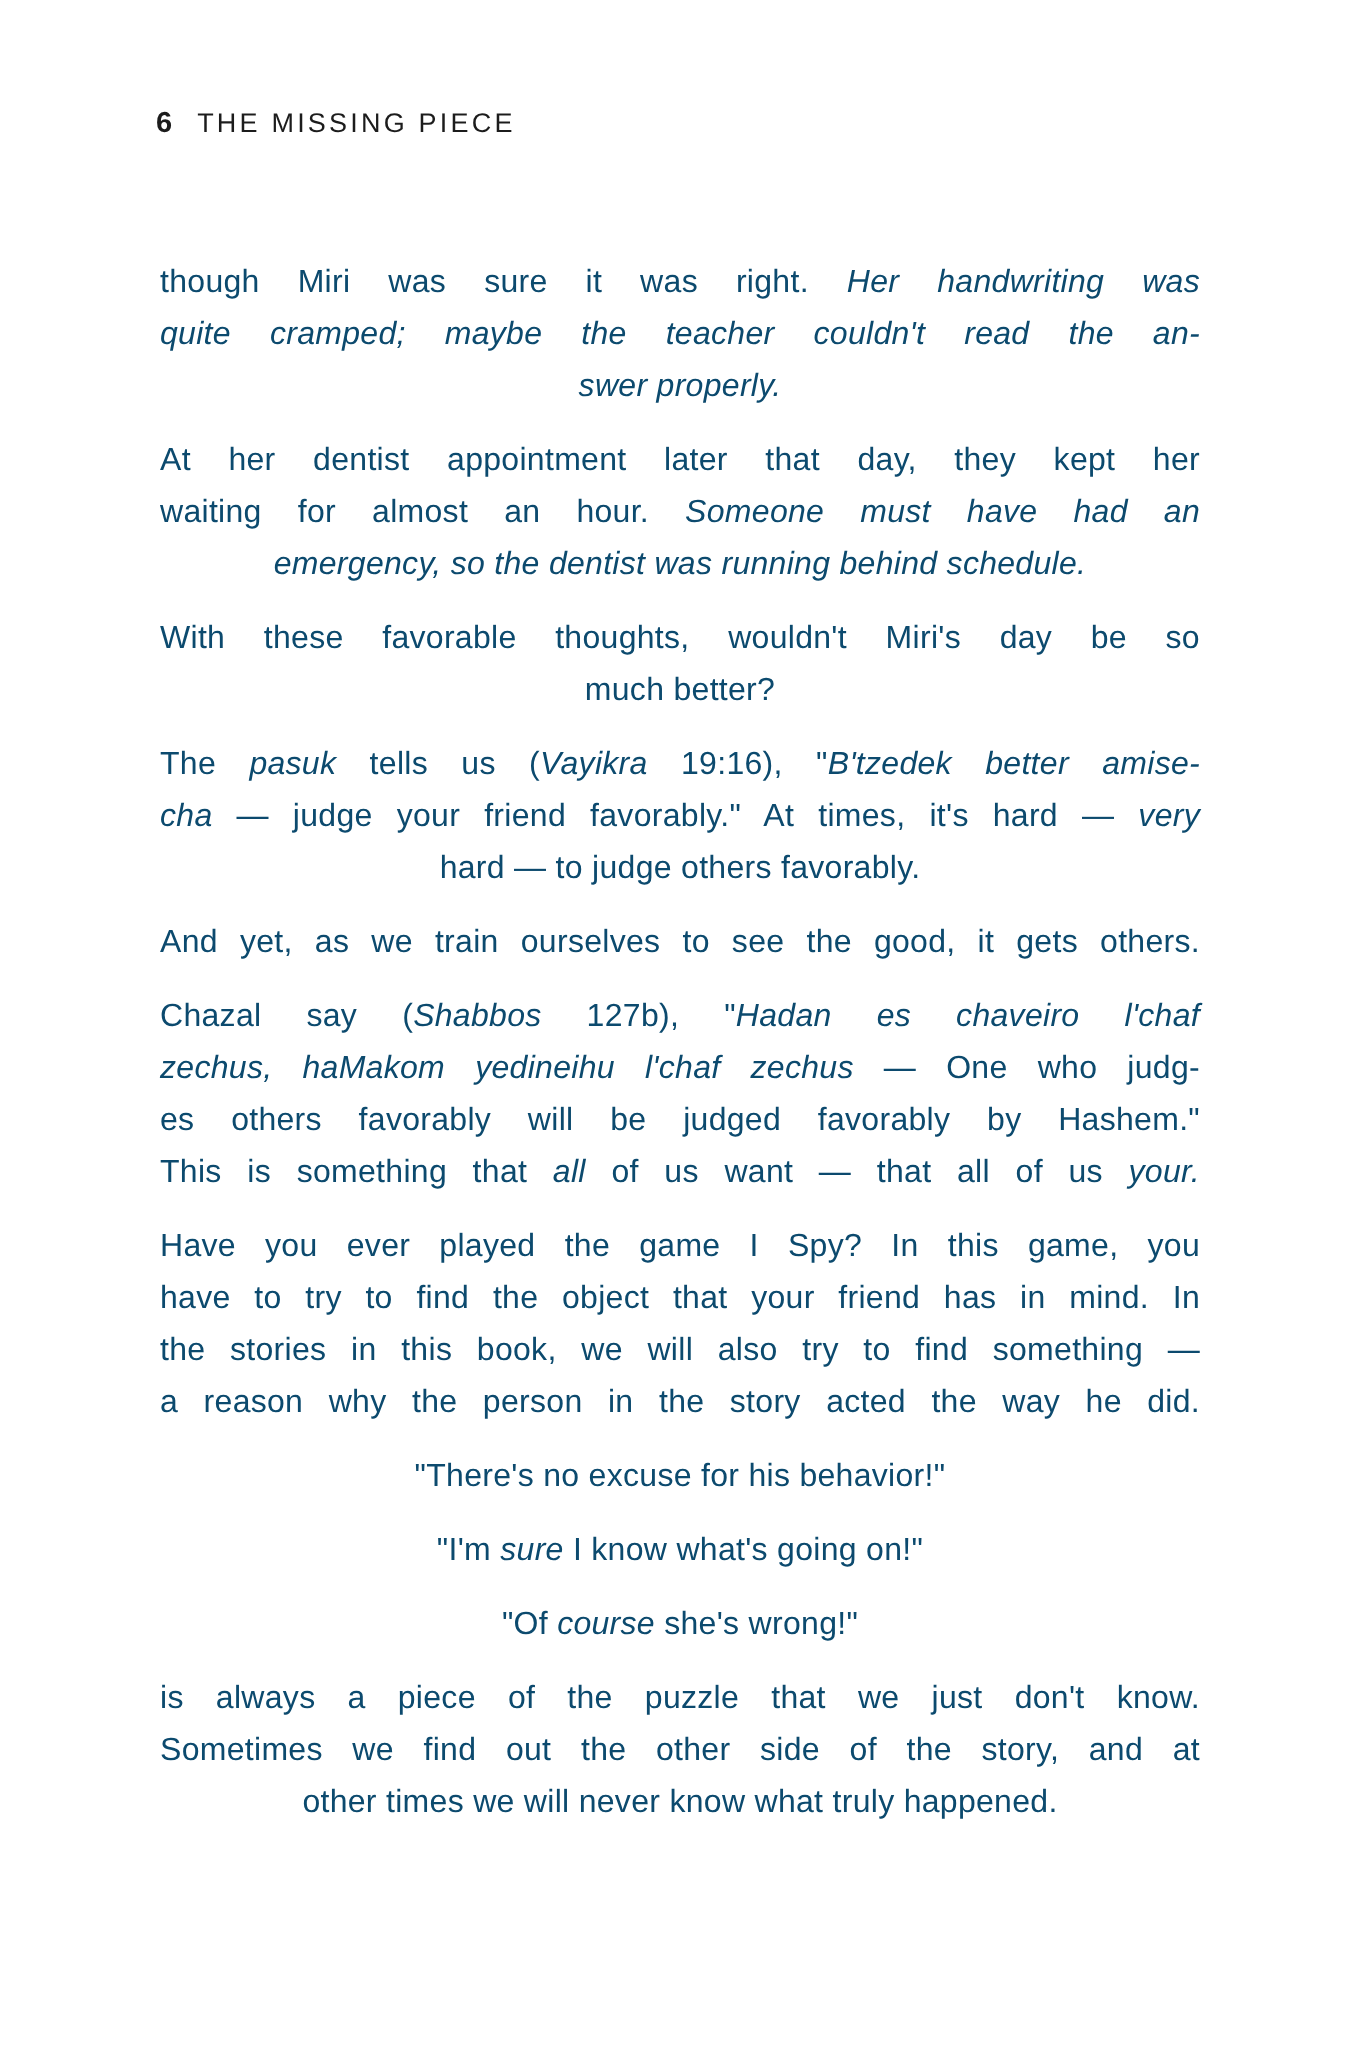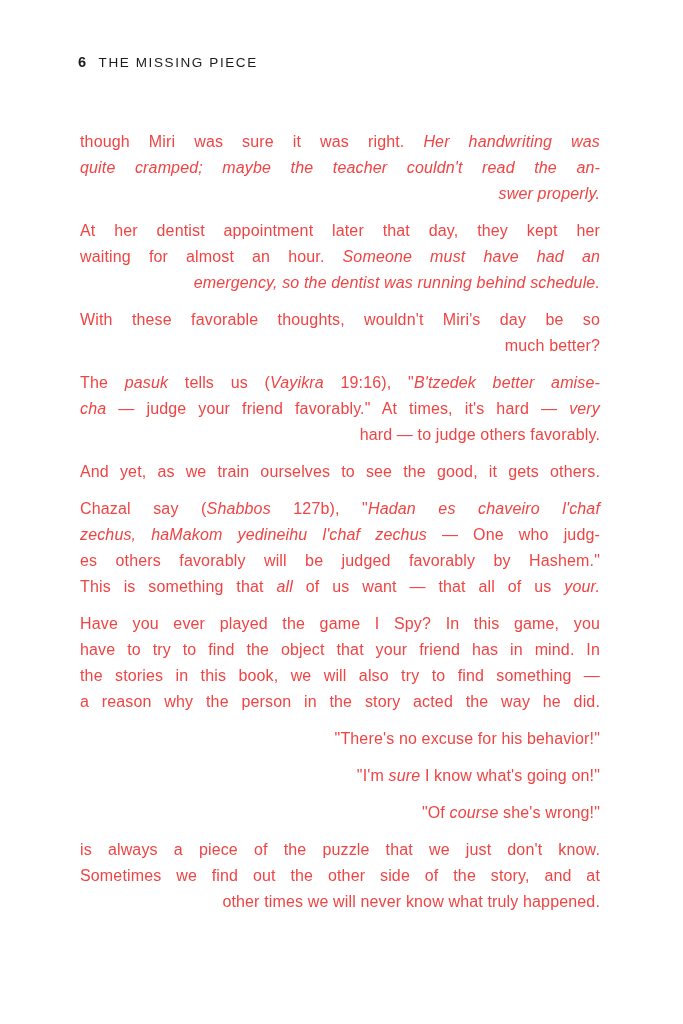--- a/index.html
+++ b/index.html
@@ -37,27 +37,27 @@
     text-transform: uppercase;
   }
   .page-body {
     position: absolute;
     top: 129px;
     left: 80px;
     right: 83px;
     font-size: 16px;
     line-height: 26px;
     letter-spacing: 0.15px;
-    color: #ef4444;
+    color: #0c4a6e;
   }
   .paragraph {
     margin: 0 0 11px 0;
   }
   .line {
-    text-align: right;
+    text-align: center;
   }
   .line.justified {
     text-align: justify;
     text-align-last: justify;
   }
   .em {
     font-style: italic;
   }
 </style>
 </head>

